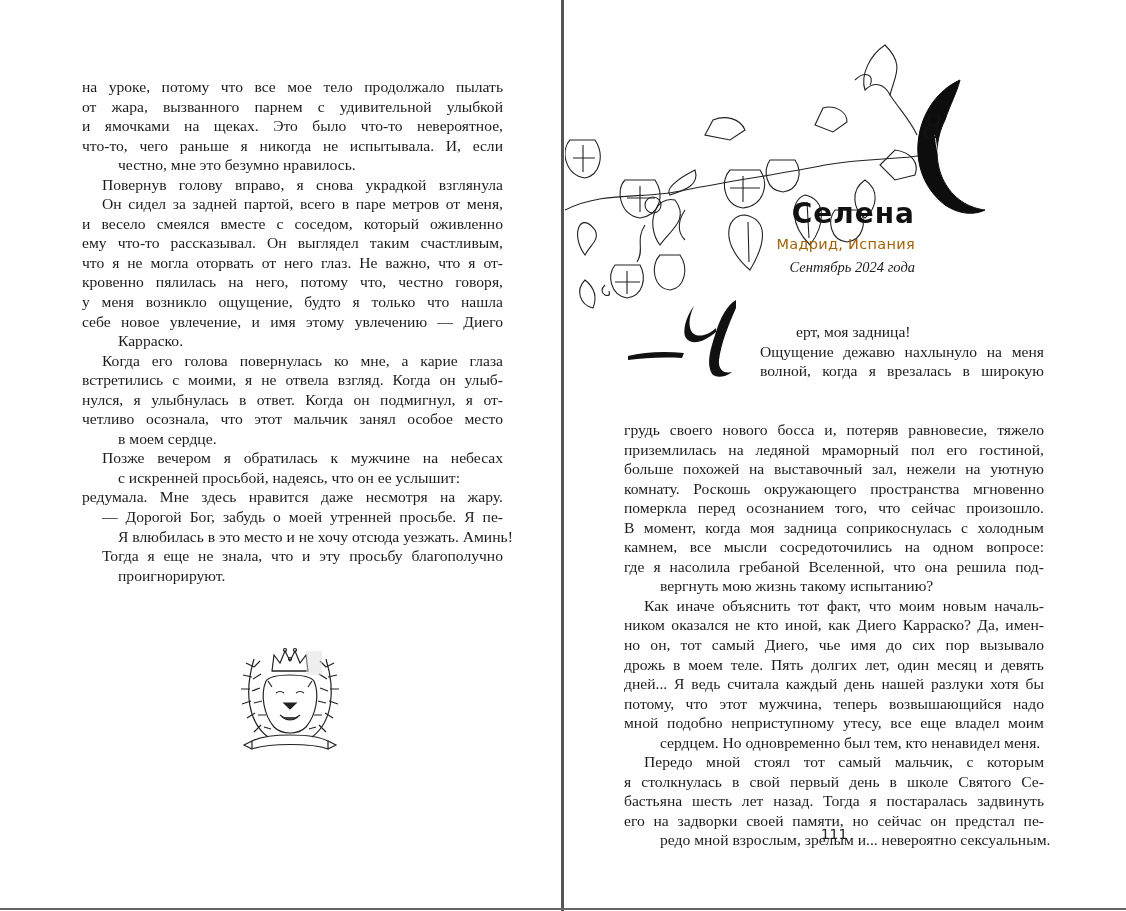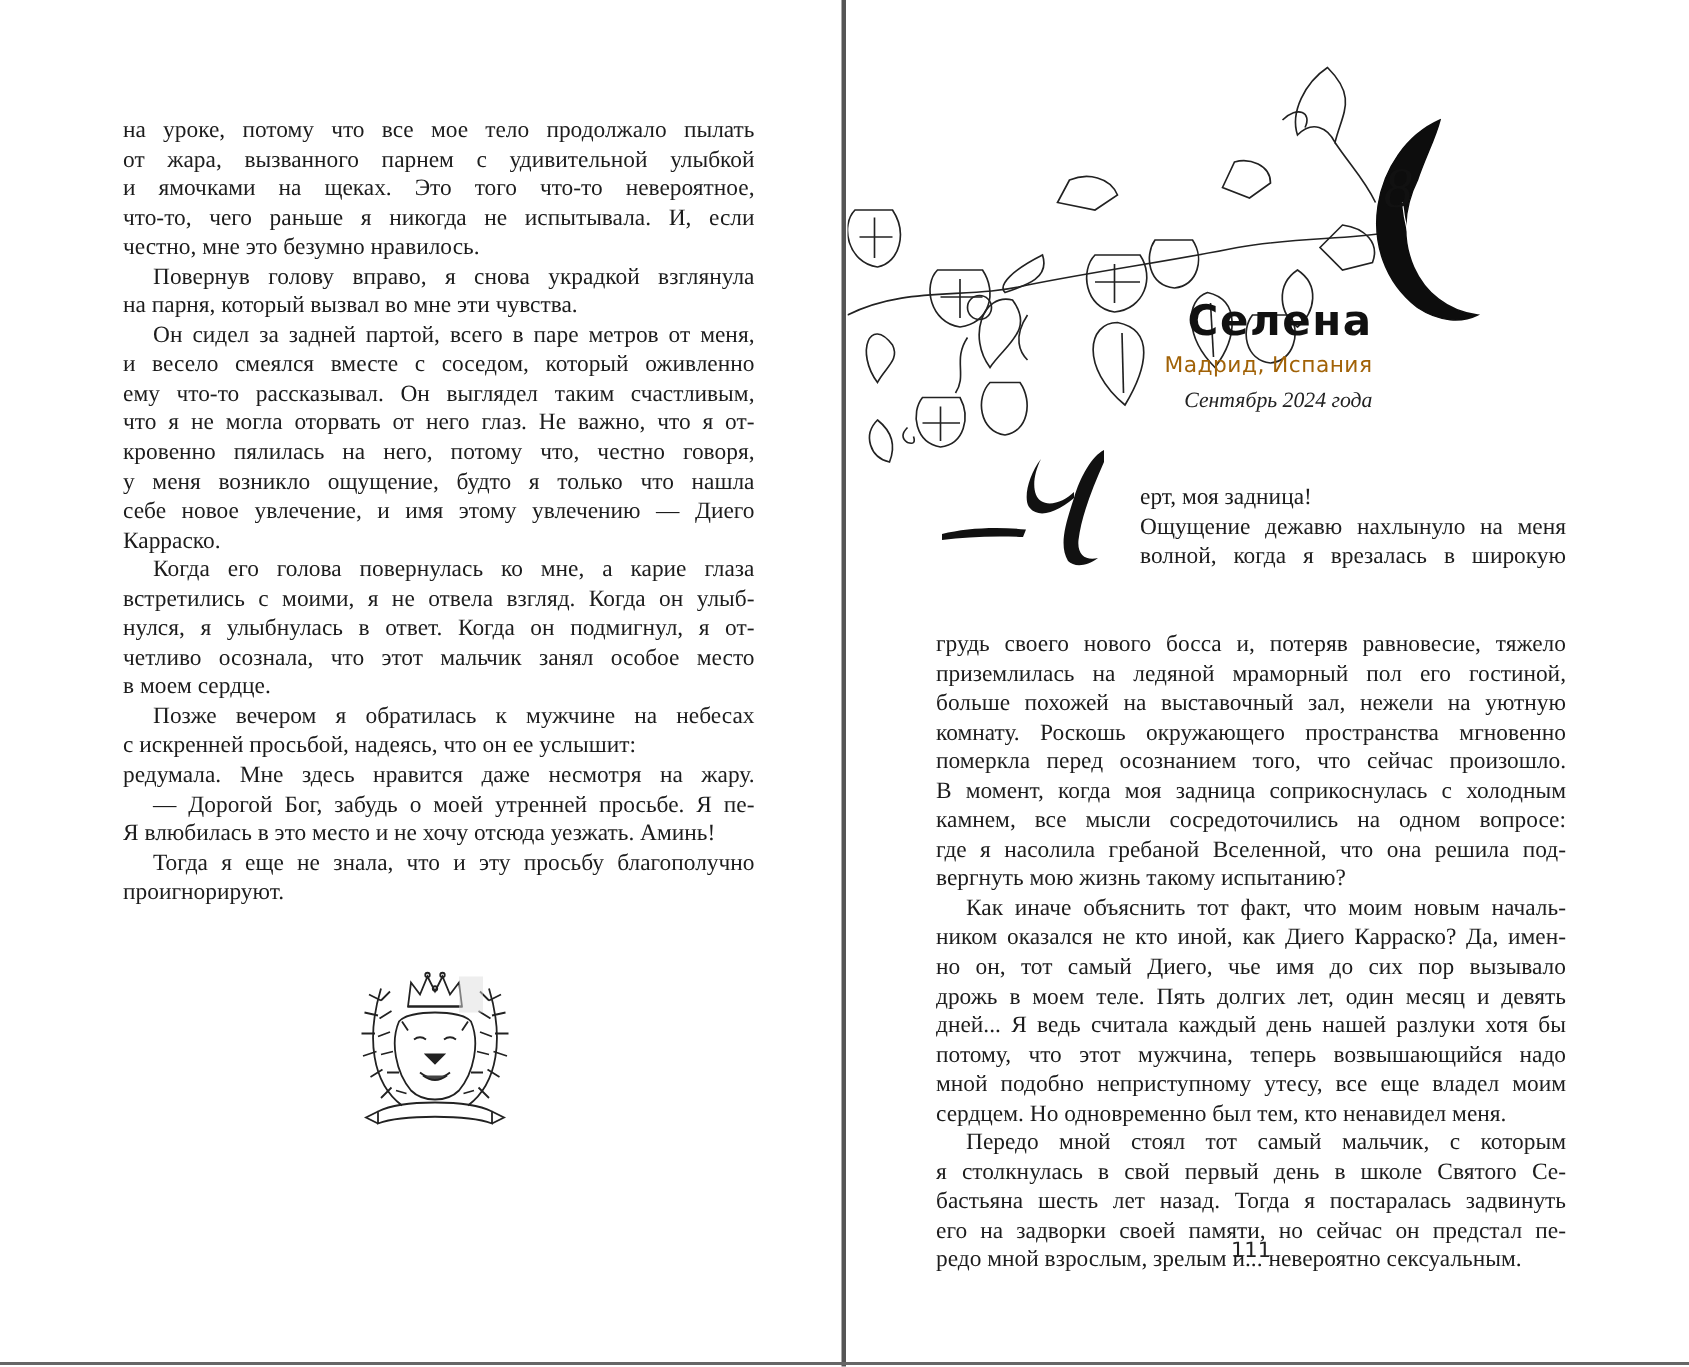--- a/index.html
+++ b/index.html
@@ -18,21 +18,21 @@
     font-size: 15.6px;
     line-height: 19.55px;
     color: #1c1c1c;
     text-align: justify;
     text-align-last: left;
   }
   .left-text { left: 82px; top: 77px; width: 421px; }
   .right-text { left: 624px; top: 420px; width: 420px; }
 
   .line { display: block; white-space: nowrap; text-align-last: justify; text-align: justify; }
-  .line.last { text-align-last: left; }
+  .line.last { text-align-last: left; margin-left: 36px; }
   .line.indent { padding-left: 20px; }
 
   
   .crest { position: absolute; left: 238px; top: 637px; width: 104px; height: 118px; }
 
   
   .vine { position: absolute; left: 565px; top: 40px; width: 470px; height: 270px; }
   .chapter-number {
     position: absolute; left: 912px; top: 104px; width: 40px;
     font-family: "Liberation Serif", serif; font-style: italic;
@@ -73,25 +73,24 @@
 </style>
 </head>
 <body>
 
 <div class="spread">
 
   <div class="page page-left"></div>
   <div class="text-block left-text" id="left-body">
       <span class="line">на уроке, потому что все мое тело продолжало пылать</span>
       <span class="line">от жара, вызванного парнем с удивительной улыбкой</span>
-      <span class="line">и ямочками на щеках. Это того что-то невероятное,</span>
+      <span class="line">и ямочками на щеках. Это было что-то невероятное,</span>
       <span class="line">что-то, чего раньше я никогда не испытывала. И, если</span>
       <span class="line last">честно, мне это безумно нравилось.</span>
       <span class="line indent">Повернув голову вправо, я снова украдкой взглянула</span>
-      <span class="line last">на парня, который вызвал во мне эти чувства.</span>
       <span class="line indent">Он сидел за задней партой, всего в паре метров от меня,</span>
       <span class="line">и весело смеялся вместе с соседом, который оживленно</span>
       <span class="line">ему что-то рассказывал. Он выглядел таким счастливым,</span>
       <span class="line">что я не могла оторвать от него глаз. Не важно, что я от-</span>
       <span class="line">кровенно пялилась на него, потому что, честно говоря,</span>
       <span class="line">у меня возникло ощущение, будто я только что нашла</span>
       <span class="line">себе новое увлечение, и имя этому увлечению — Диего</span>
       <span class="line last">Карраско.</span>
       <span class="line indent">Когда его голова повернулась ко мне, а карие глаза</span>
       <span class="line">встретились с моими, я не отвела взгляд. Когда он улыб-</span>

